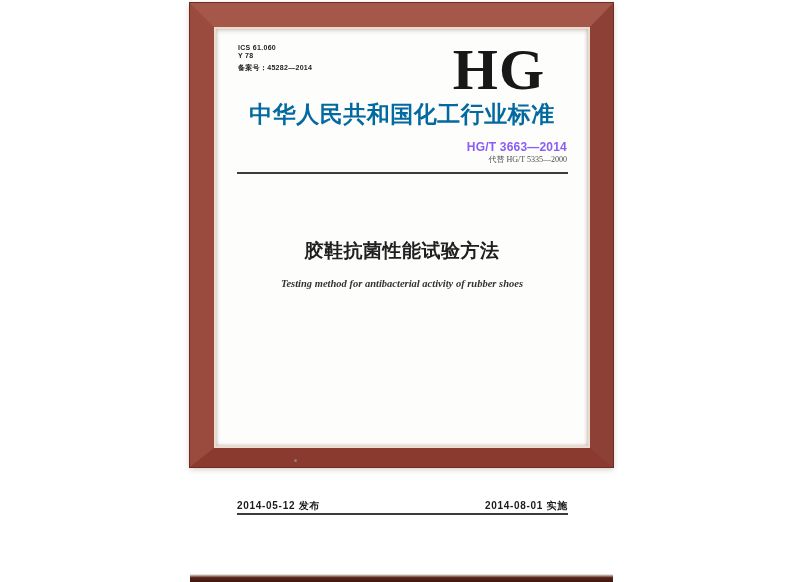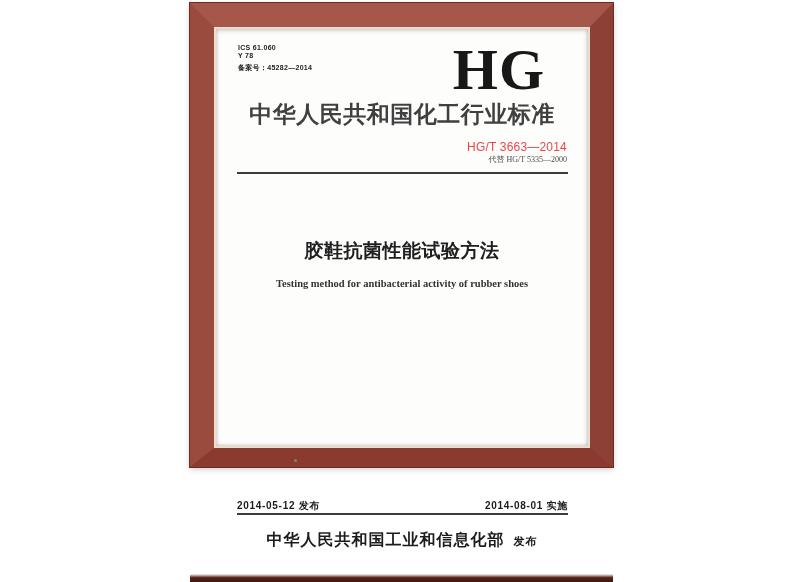--- a/index.html
+++ b/index.html
@@ -66,28 +66,28 @@
     letter-spacing: 1px; line-height: 1;
     color: #181818;
   }
 
   
   .std-heading {
     left: 0; top: 70px; width: 100%;
     text-align: center;
     font-size: 23px; font-weight: bold;
     letter-spacing: 0.5px;
-    color: #404040;
+    color: #0369a1;
   }
 
   .std-no {
     right: 21px; top: 111px;
-    font-size: 12px; font-weight: normal;
+    font-size: 12px; font-weight: bold;
     letter-spacing: 0.2px;
-    color: #ef4444;
+    color: #8b5cf6;
   }
   .std-replaces {
     right: 21px; top: 125px;
     font-family: "Liberation Serif", serif;
     font-size: 8px;
     color: #4a4a4a;
   }
 
   .rule {
     left: 21px; width: 331px; height: 2px;
@@ -103,20 +103,21 @@
     font-size: 19px; font-weight: bold;
     letter-spacing: 0.5px;
     color: #202020;
   }
   .title-en {
     left: 0; top: 249px; width: 100%;
     text-align: center;
     font-family: "Liberation Serif", serif;
     font-size: 10.5px; font-weight: bold;
     color: #333333;
+    font-style: italic;
   }
 
   .speck {
     left: 78px; top: 430px;
     width: 3px; height: 3px;
     border-radius: 50%;
     background: #9a9a9a; opacity: 0.65;
   }
 
   
@@ -172,18 +173,17 @@
 
       <div class="speck"></div>
 
       <div class="dates-row">
         <span>2014-05-12 发布</span>
         <span>2014-08-01 实施</span>
       </div>
 
       <div class="rule rule-bottom"></div>
 
-      <div class="publisher-row"><span style="position:static">中华人民共和国工业和信息化部</span><span class="publisher-label">发布</span></div>
 
     </div>
   </div>
   <div class="frame-bottom-edge"></div>
 </div>
 
 </body></html>

